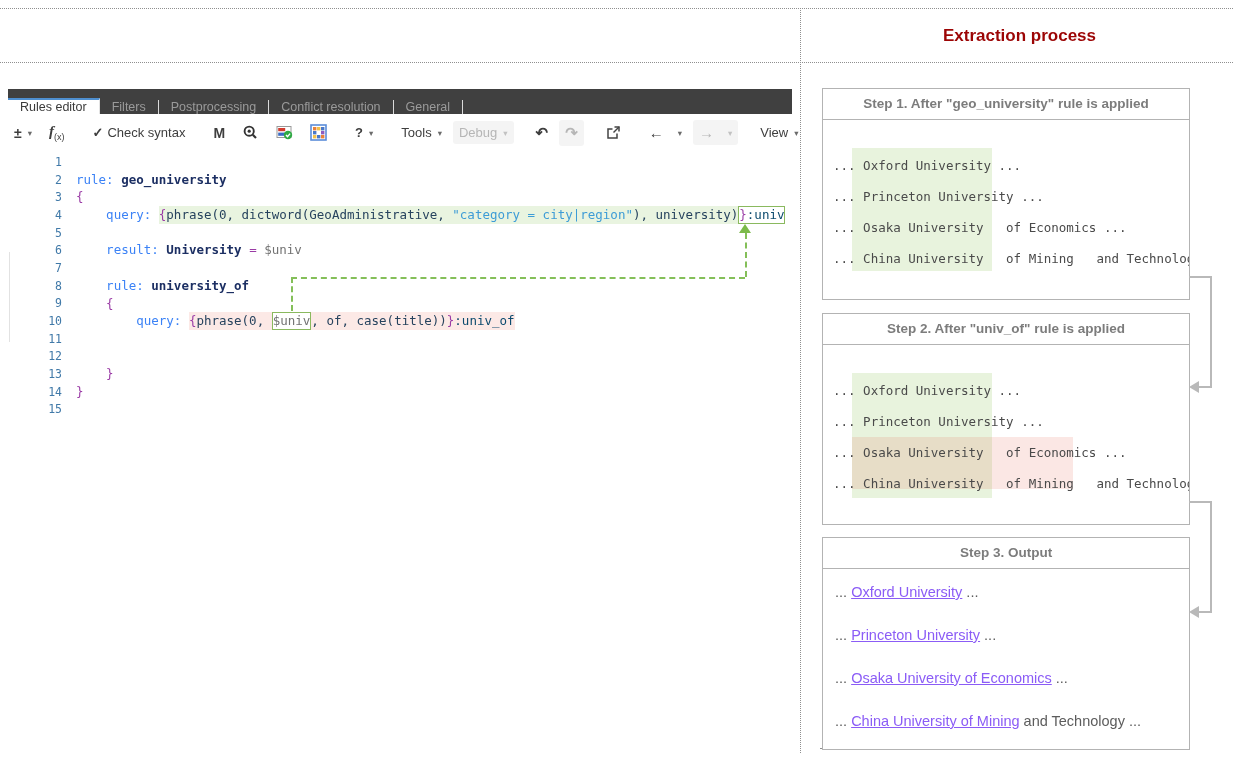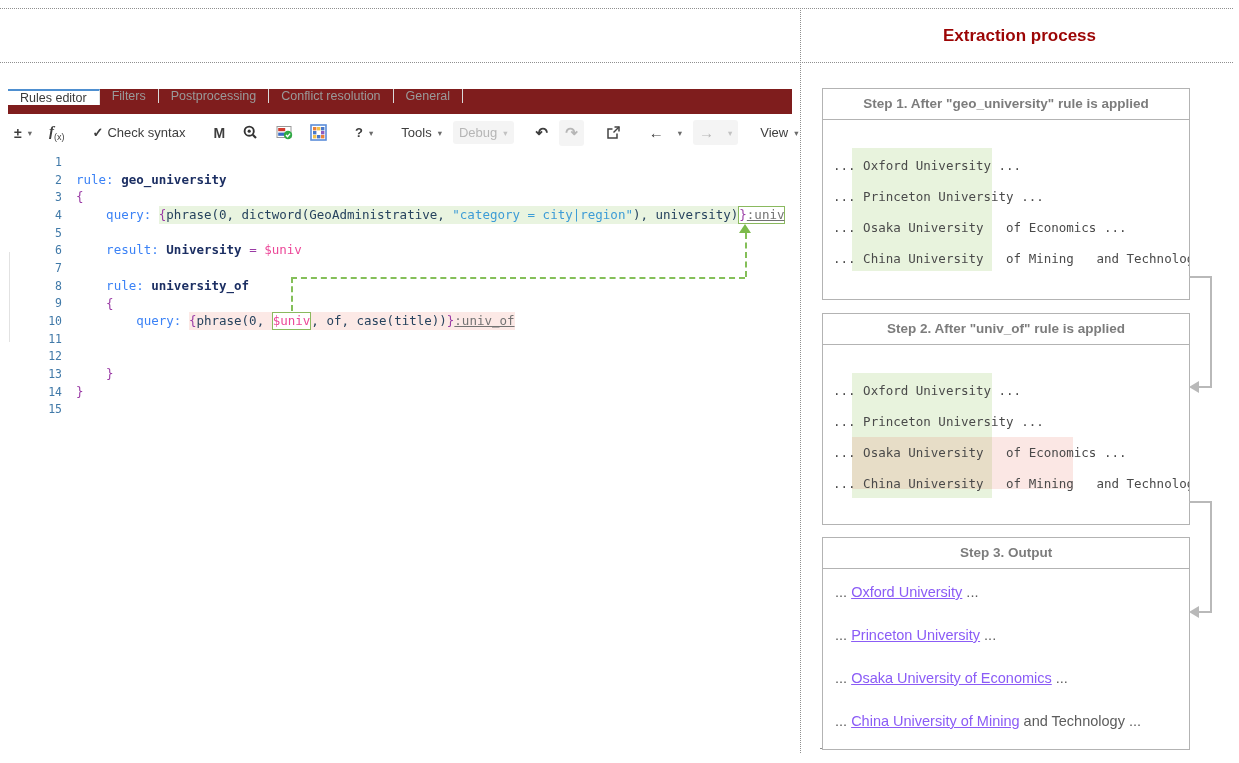--- a/index.html
+++ b/index.html
@@ -9,21 +9,21 @@
   
   .dotline-h{position:absolute;border-top:1px dotted #8f8f8f;height:0;}
   .dotline-v{position:absolute;border-left:1px dotted #8f8f8f;width:0;}
 
   
   .panel-title{position:absolute;top:26px;font-size:17px;font-weight:bold;color:#9c0505;text-align:center;}
   #rule-title{left:0;width:800px;}
   #extract-title{left:800px;width:439px;}
 
   
-  #tabbar{position:absolute;left:8px;top:89px;width:784px;height:25px;background:#7f1d1d;display:flex;align-items:flex-start;}
+  #tabbar{position:absolute;left:8px;top:89px;width:784px;height:25px;background:#404040;display:flex;align-items:flex-end;}
   .tab{display:flex;align-items:center;padding:0 12px;font-size:12.5px;color:#9a9a9a;border-right:1px solid #dadada;cursor:default;}
   .tab.active{background:#fff;border-top:2px solid #4e8fd0;color:#3a3a3a;border-right:1px solid #e3e3e3;}
 
   
   #toolbar{position:absolute;left:8px;top:114px;width:786px;height:37px;display:flex;align-items:center;gap:5px;font-size:13px;color:#3e3e3e;background:#fff;}
   .tb-btn{display:flex;align-items:center;gap:4px;padding:4px 6px;border-radius:3px;white-space:nowrap;}
   .tb-btn.disabled{color:#b6b6b6;background:#f4f4f4;}
   .tb-sep{width:1px;height:24px;background:#ddd;margin:0 3px;}
   .caret{font-size:8.5px;color:#6b6b6b;margin-left:2px;}
   .tb-btn.disabled .caret{color:#c2c2c2;}
@@ -41,22 +41,22 @@
   .part{display:inline-block;height:17.7px;line-height:17.7px;}
   .hlg{background:#e9f4e0;}
   .hlp{background:#fce9e6;}
   .boxg{border:1px solid #8ab95e;background:#fff;line-height:15.7px;height:15.7px;}
   .boxg-p{border:1px solid #8ab95e;background:rgba(255,255,255,0.55);line-height:15.7px;height:15.7px;}
   .s-kw{color:#3b82f6;}
   .s-name{color:#1c2f63;font-weight:bold;}
   .s-punct{color:#9a3ba5;}
   .s-code{color:#27435e;}
   .s-str{color:#3d9cd6;}
-  .s-var{color:#ec4899;}
-  .s-lbl{color:#737373;text-decoration:underline;}
+  .s-var{color:#737373;}
+  .s-lbl{color:#0c4a6e;}
   #editor-edge{position:absolute;left:9px;top:252px;height:90px;width:0;border-left:1px solid #e2e2e2;}
 
   
   .gdash-v{position:absolute;width:0;border-left:2px dashed #84bf59;}
   .gdash-h{position:absolute;height:0;border-top:2px dashed #84bf59;}
   #g-arrow{position:absolute;left:739px;top:224px;width:0;height:0;
            border-left:6px solid transparent;border-right:6px solid transparent;border-bottom:9px solid #7cba4a;}
 
   
   .step{position:absolute;left:822px;width:366px;border:1px solid #b3b3b3;background:#fff;}

